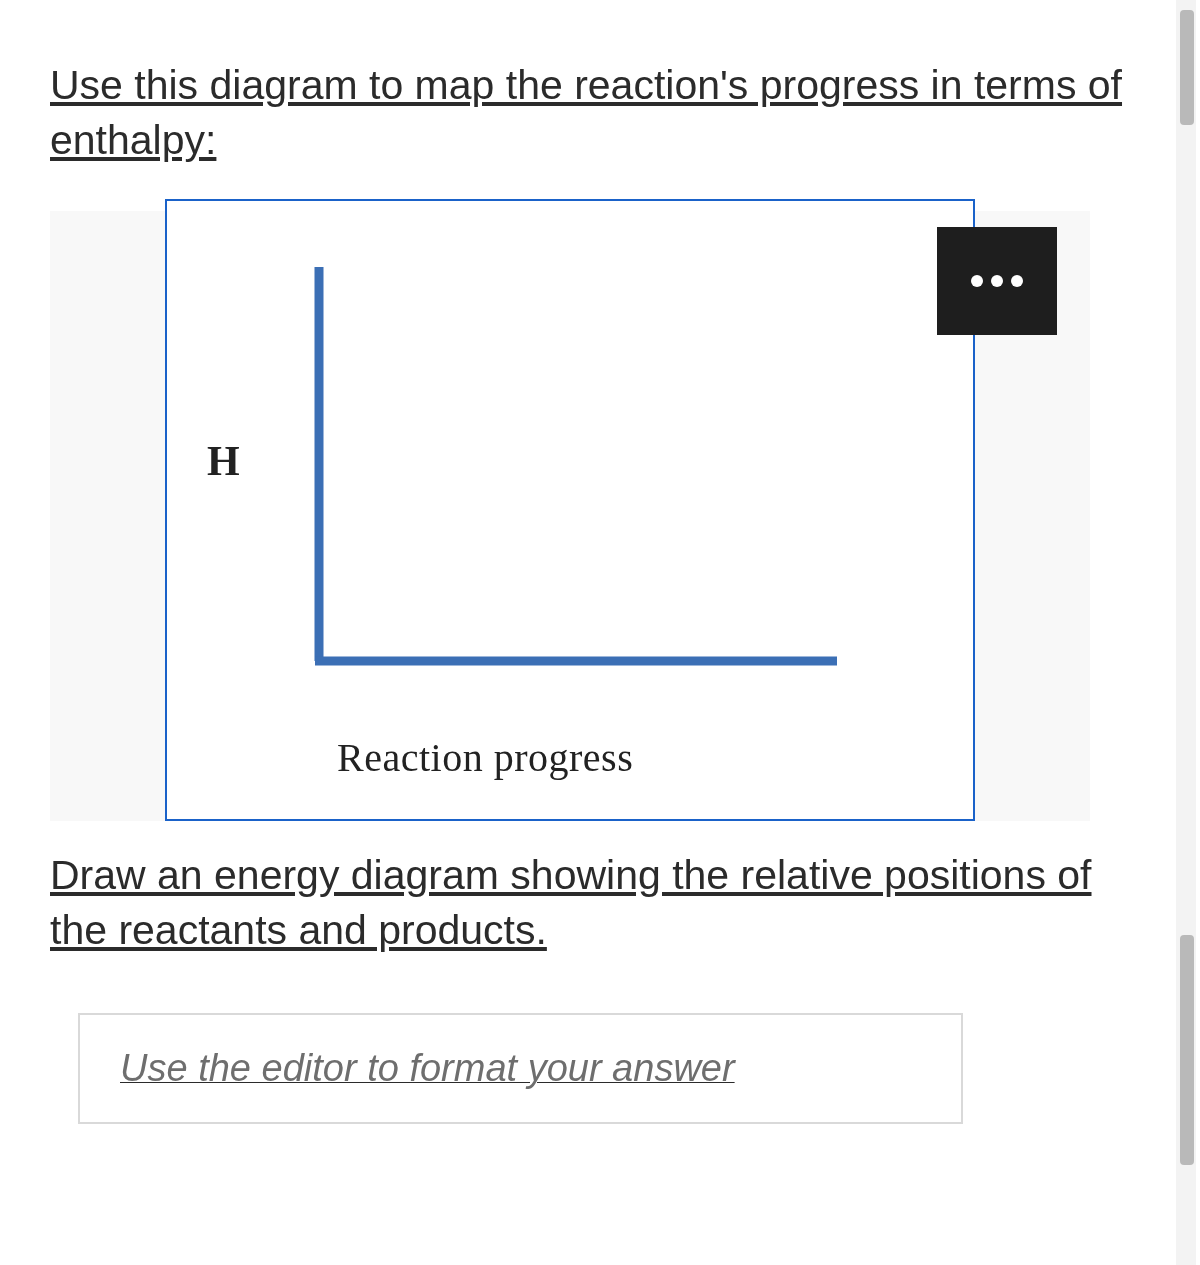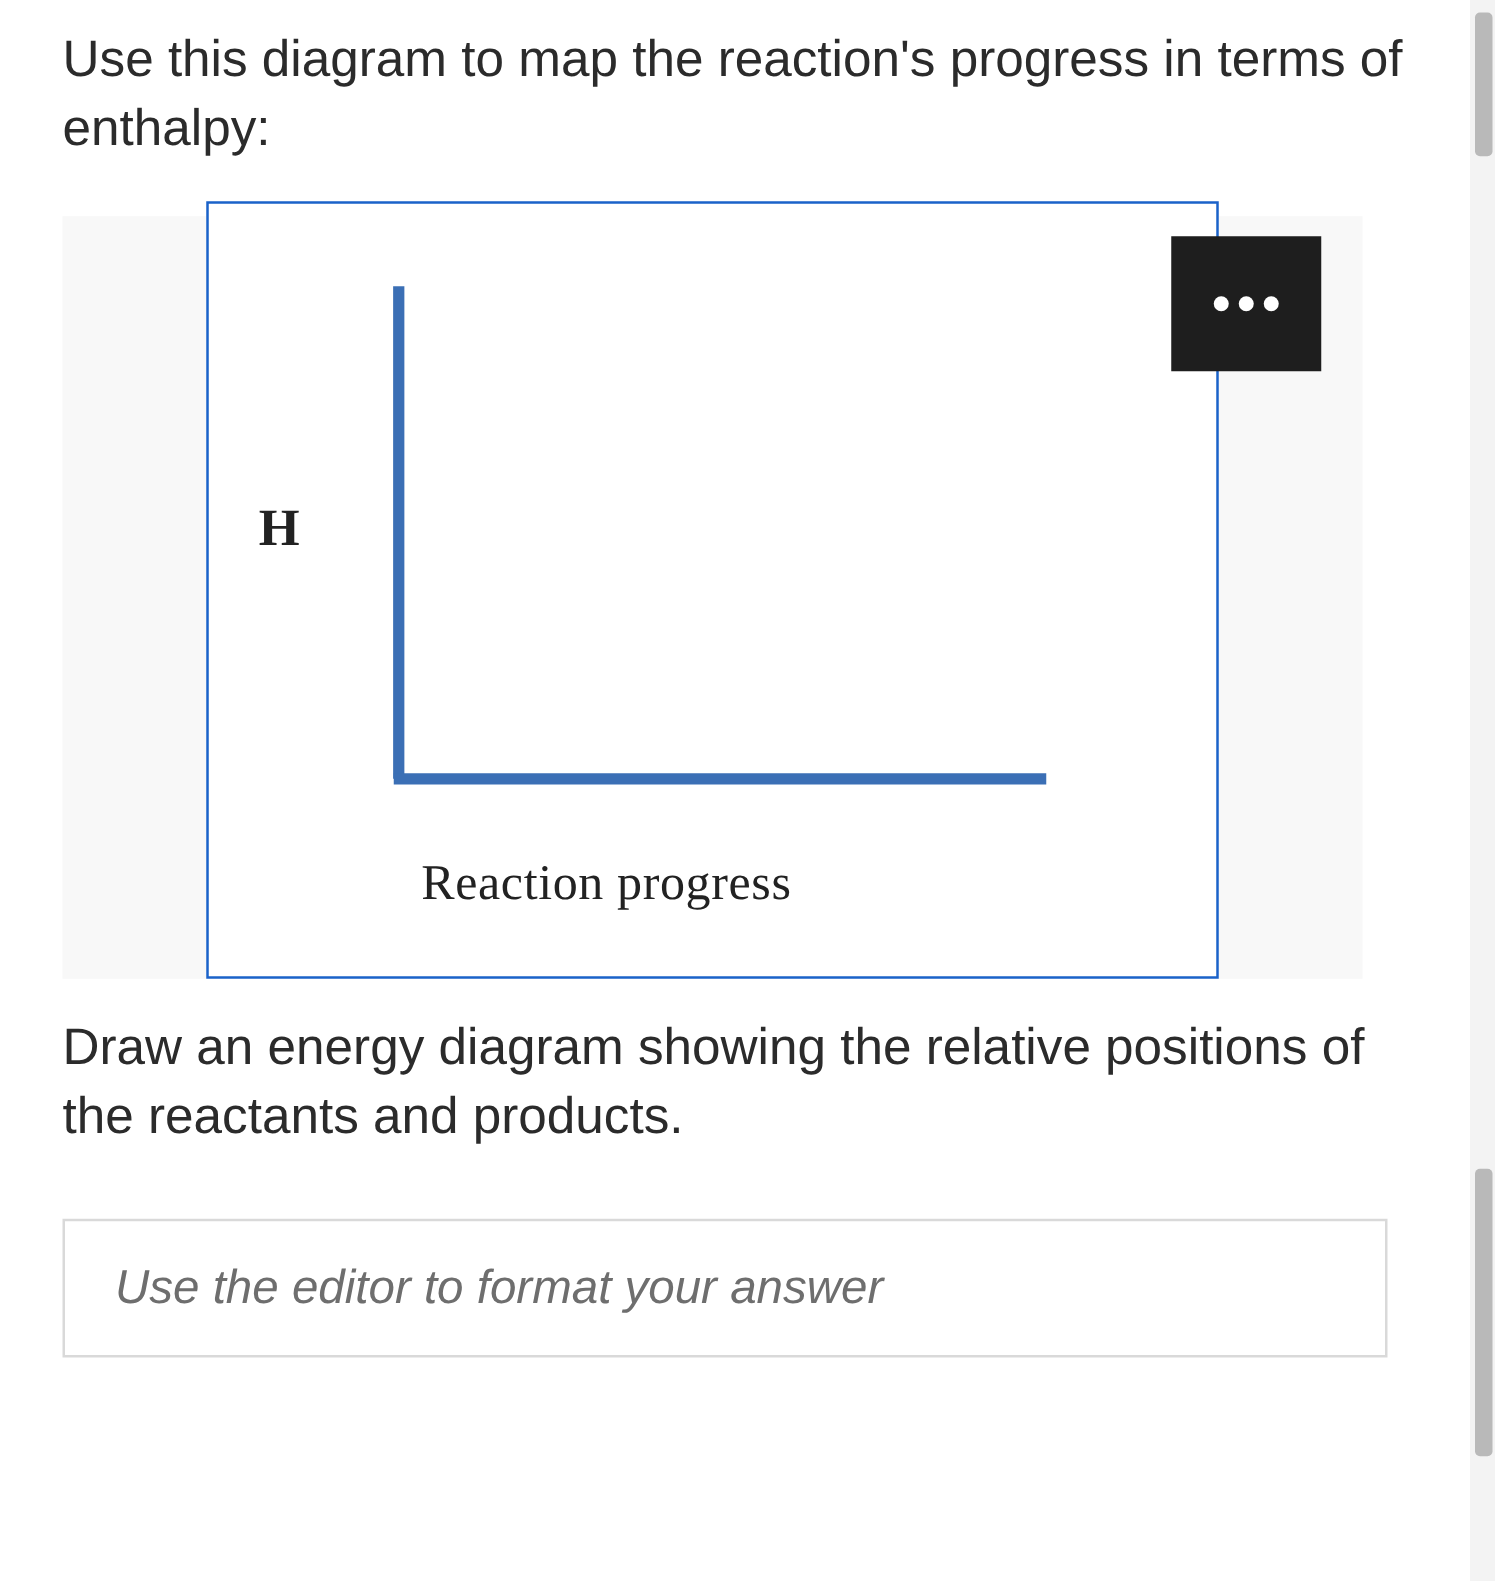--- a/index.html
+++ b/index.html
@@ -4,23 +4,24 @@
   <style>
     * { box-sizing: border-box; margin: 0; padding: 0; }
     html, body {
       width: 1200px;
       height: 1265px;
       font-family: "Helvetica Neue", Helvetica, Arial, "Open Sans", sans-serif;
       color: #2b2b2b;
       background: #ffffff;
     }
     .page {
-      padding: 20px 50px 40px 50px;
+      padding: 58px 50px 40px 50px;
       position: relative;
       height: 100%;
+      text-decoration: underline;
     }
     .scroll-track {
       position: absolute;
       right: 4px;
       top: 0;
       bottom: 0;
       width: 20px;
       background: #f3f3f3;
     }
     .scroll-thumb {
@@ -84,38 +85,39 @@
       position: absolute;
       top: 236px;
       left: 40px;
       font-family: Georgia, "Times New Roman", serif;
       font-size: 42px;
       font-weight: 600;
       color: #222;
     }
     .x-label {
       position: absolute;
-      bottom: 52px;
+      bottom: 38px;
       left: 170px;
       font-family: Georgia, "Times New Roman", serif;
       font-size: 40px;
       font-weight: 500;
       color: #222;
       letter-spacing: .5px;
     }
     .instruction-text {
       font-size: 41px;
       line-height: 1.35;
       margin-top: 24px;
     }
     .answer-box {
       margin-top: 55px;
       border: 2px solid #d9d9d9;
       padding: 32px 40px;
-      width: 1060px;
+      width: 885px;
+      margin-left: 28px;
     }
     .answer-placeholder {
       font-style: italic;
       color: #6e6e6e;
       font-size: 38px;
     }
   </style>
 </head>
 <body>
 

